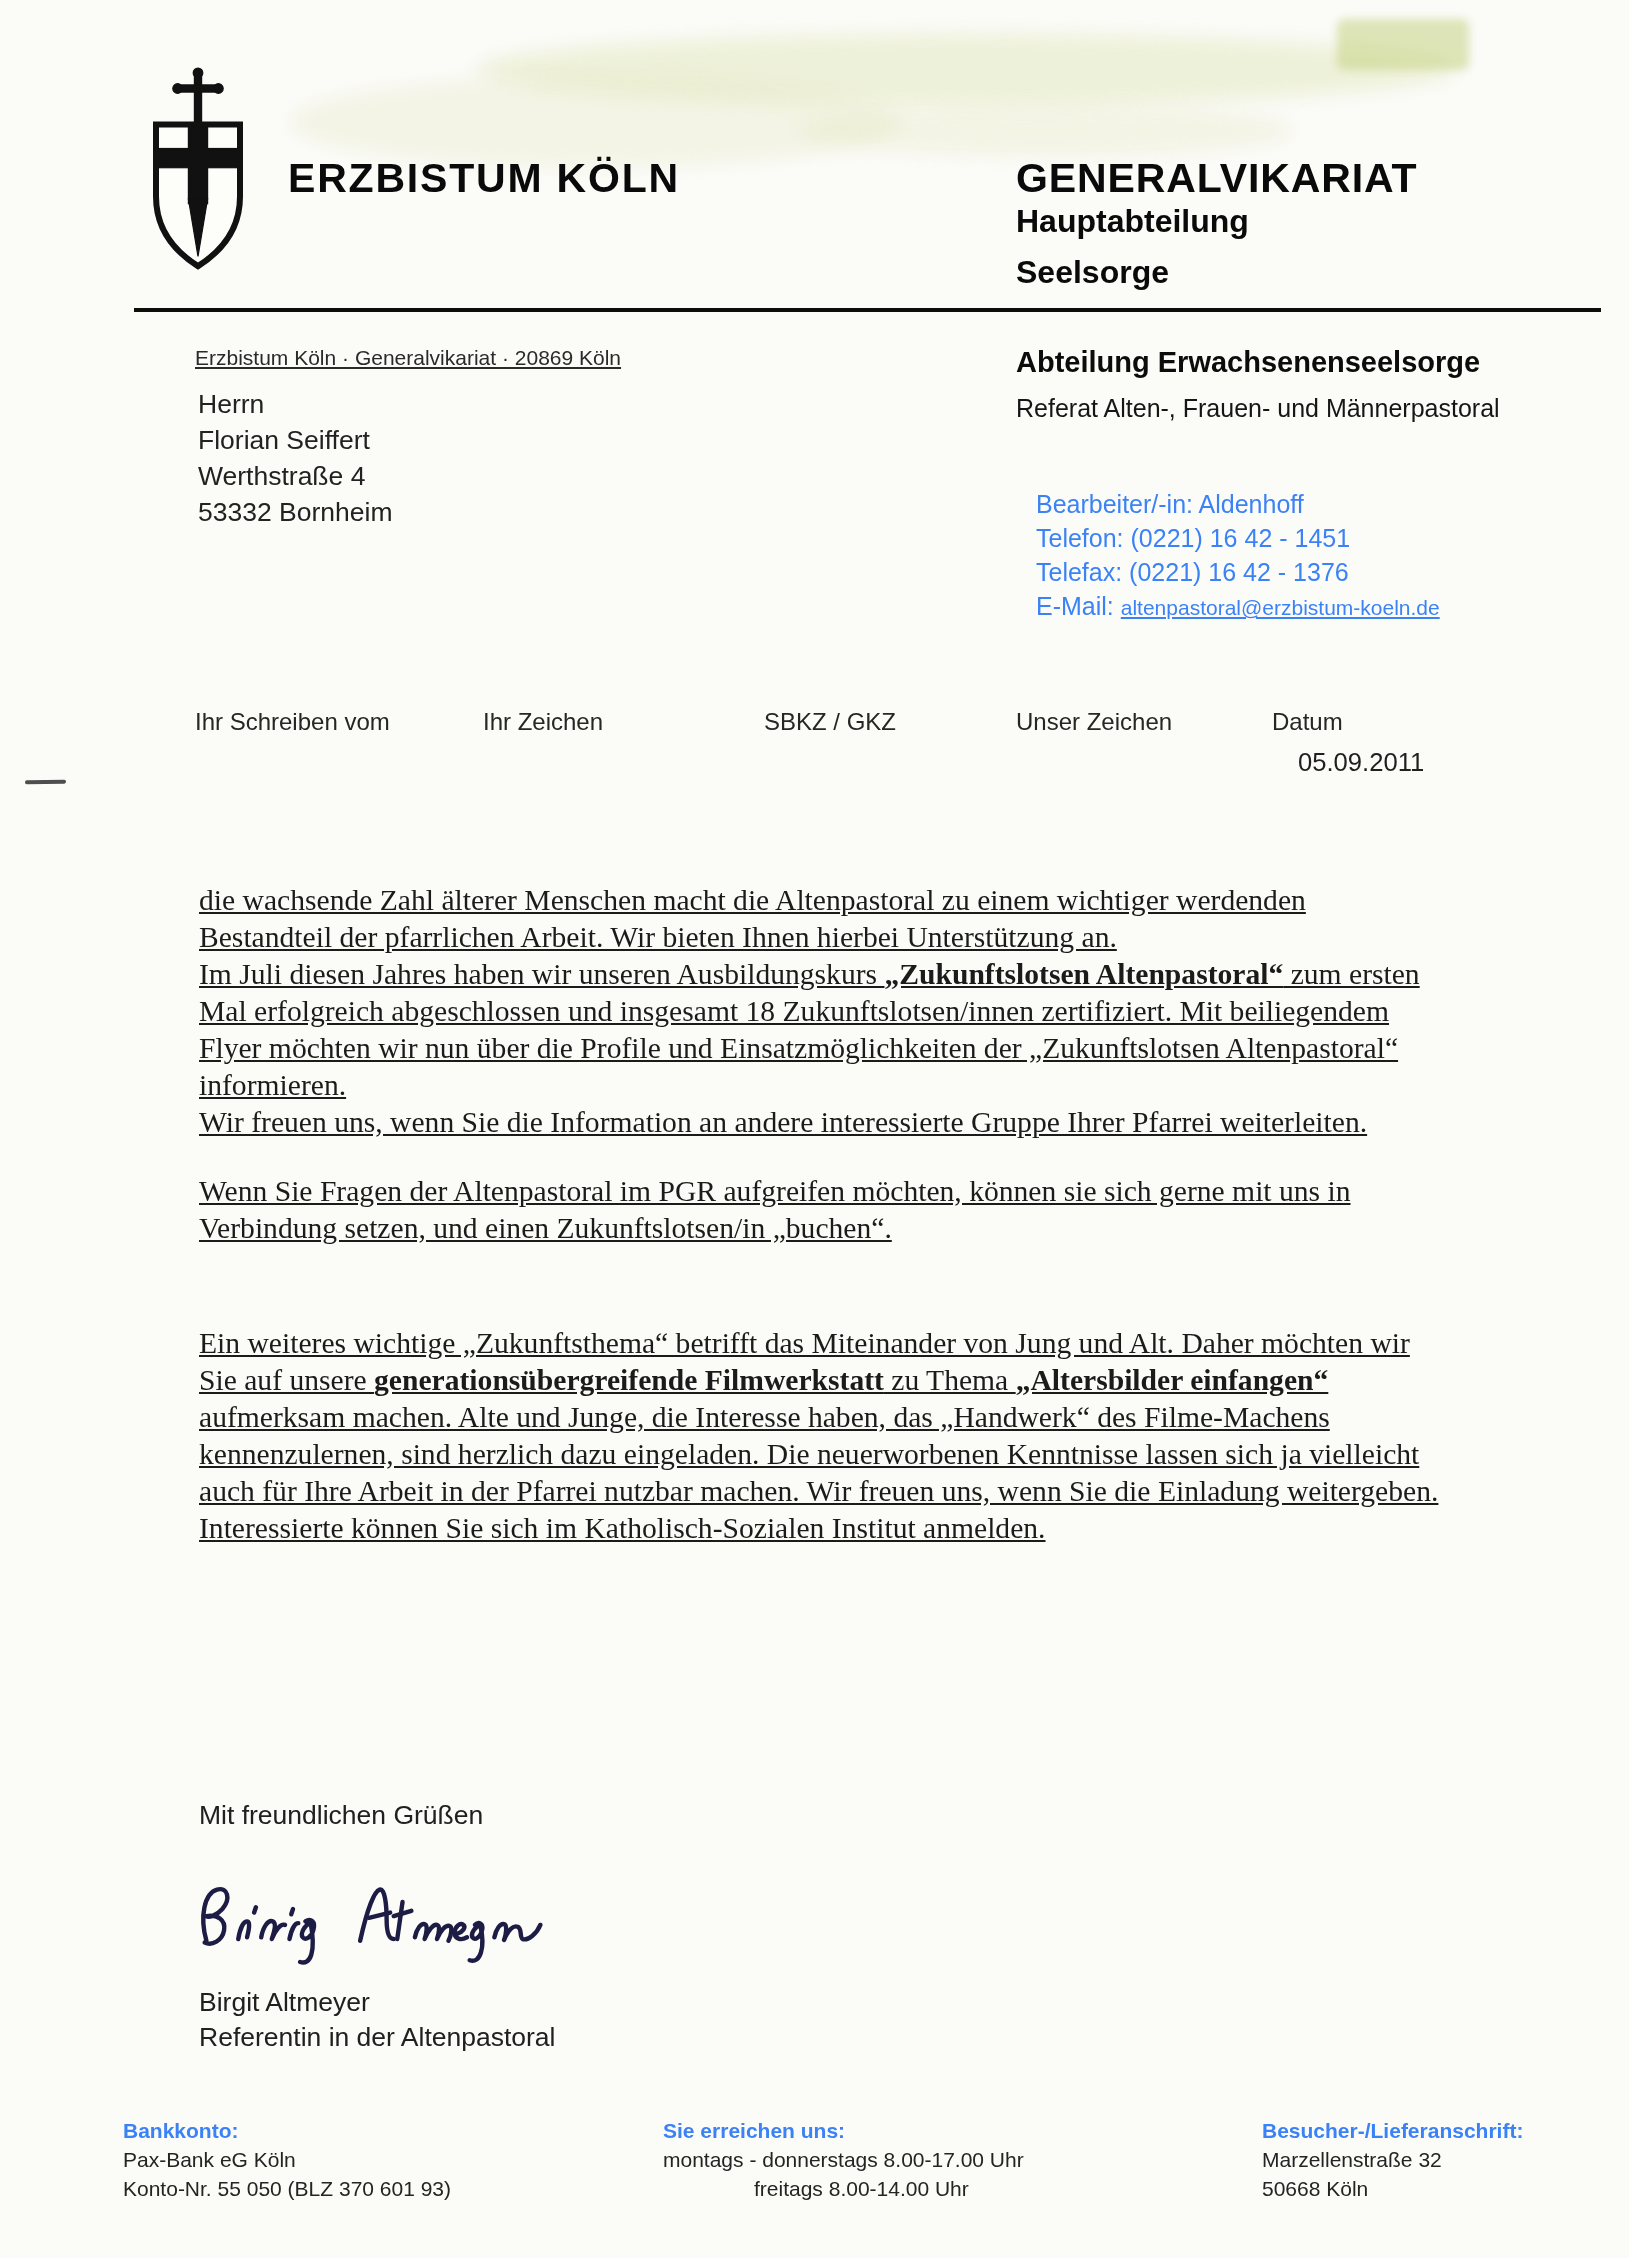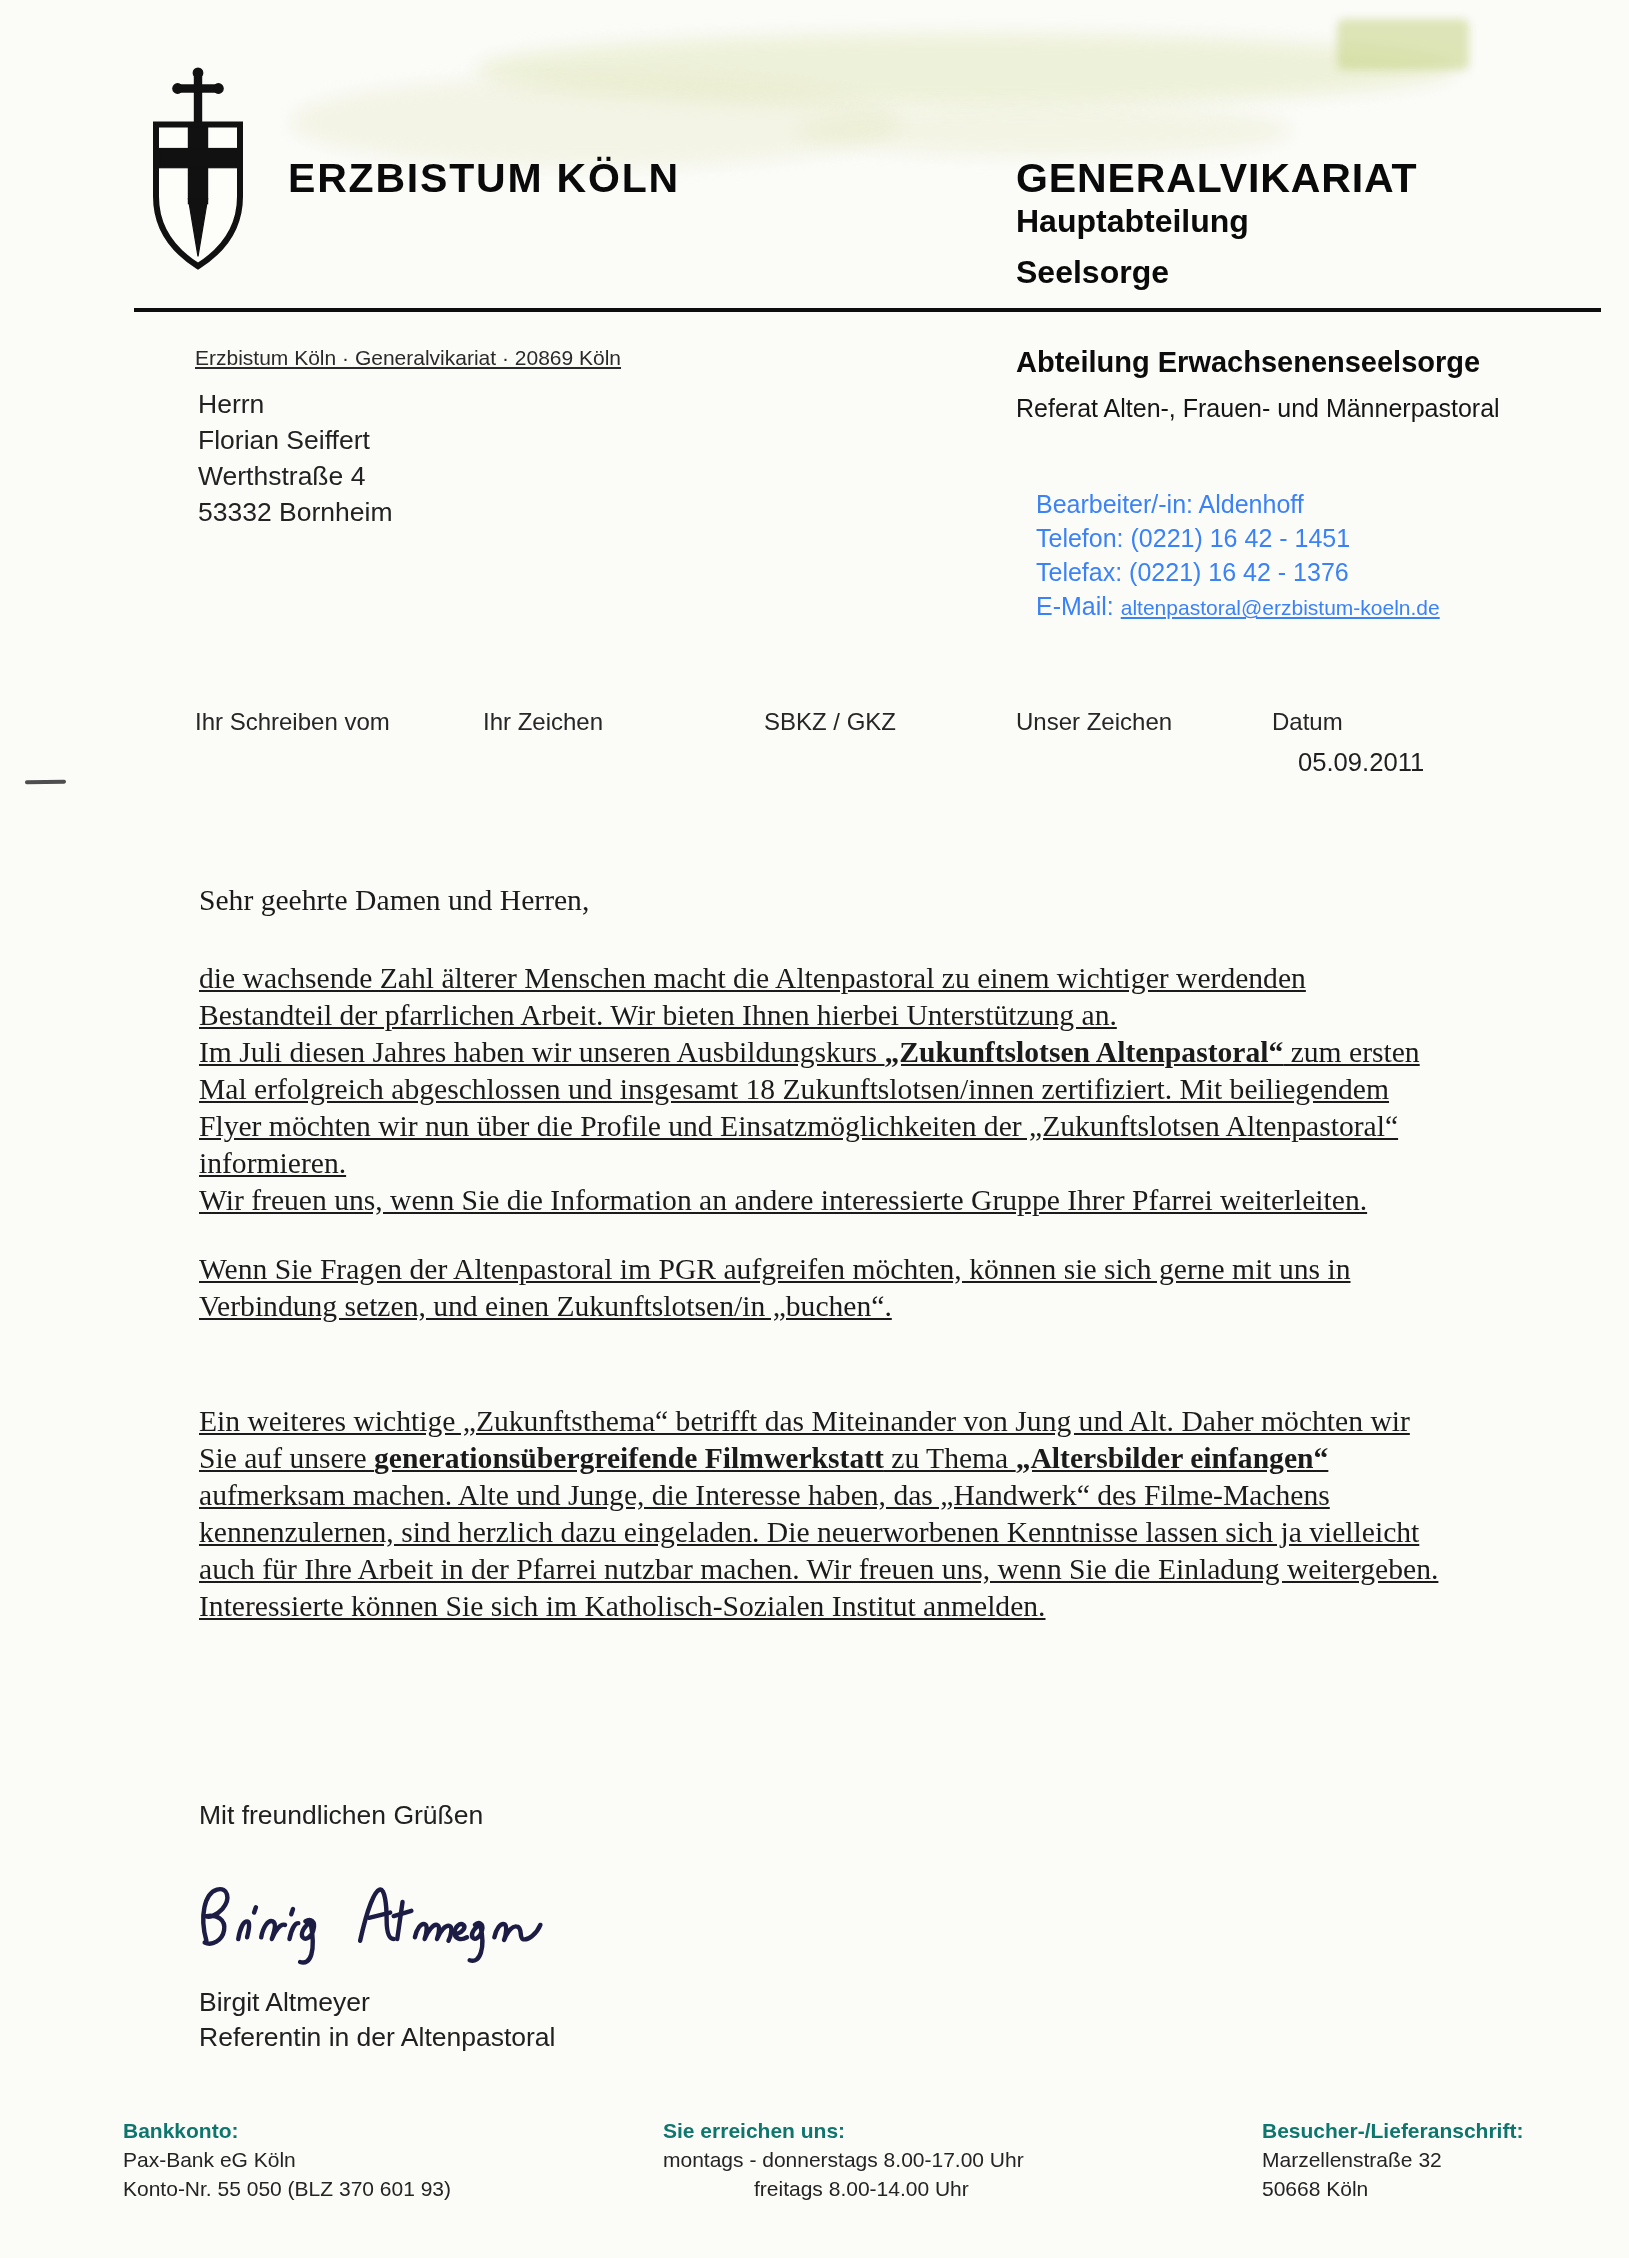--- a/index.html
+++ b/index.html
@@ -59,21 +59,21 @@
   .gap-small { margin-top:32px; }
   .gap-large { margin-top:78px; }
   .bold { font-weight:700; }
 
   .closing { left:199px; top:1800px; font-size:26.5px; color:#202020; }
   .signature { left:187px; top:1863px; }
   .sig-block { left:199px; top:1985px; font-size:26.5px; line-height:35px; color:#202020; }
 
   
   .footer-col { top:2116px; font-size:21px; line-height:29px; color:#242424; }
-  .footer-col .ft-title { font-weight:700; color:#0f766e; }
+  .footer-col .ft-title { font-weight:700; color:#3b82f6; }
   .fc-bank { left:123px; }
   .fc-hours { left:663px; }
   .fc-hours .indent { padding-left:91px; }
   .fc-visit { left:1262px; }
 </style>
 </head>
 <body>
 
 <div class="blob blob-a"></div>
 <div class="blob blob-b"></div>
@@ -124,21 +124,20 @@
 </div>
 
 <div class="abs ref-label" style="left:195px;">Ihr Schreiben vom</div>
 <div class="abs ref-label" style="left:483px;">Ihr Zeichen</div>
 <div class="abs ref-label" style="left:764px;">SBKZ / GKZ</div>
 <div class="abs ref-label" style="left:1016px;">Unser Zeichen</div>
 <div class="abs ref-label" style="left:1272px;">Datum</div>
 <div class="abs ref-date">05.09.2011</div>
 
 <div class="abs letter-body">
-  <div class="salutation">Sehr geehrte Damen und Herren,</div>
   <div>
       <div class="para gap-first"><span>die wachsende Zahl älterer Menschen macht die Altenpastoral zu einem wichtiger werdenden Bestandteil der pfarrlichen Arbeit. Wir bieten Ihnen hierbei Unterstützung an.</span></div>
       <div class="para gap-none"><span>Im Juli diesen Jahres haben wir unseren Ausbildungskurs </span><span class="bold">„Zukunftslotsen Altenpastoral“</span><span> zum ersten Mal erfolgreich abgeschlossen und insgesamt 18 Zukunftslotsen/innen zertifiziert. Mit beiliegendem Flyer möchten wir nun über die Profile und Einsatzmöglichkeiten der „Zukunftslotsen Altenpastoral“ informieren.</span></div>
       <div class="para gap-none"><span>Wir freuen uns, wenn Sie die Information an andere interessierte Gruppe Ihrer Pfarrei weiterleiten.</span></div>
       <div class="para gap-small"><span>Wenn Sie Fragen der Altenpastoral im PGR aufgreifen möchten, können sie sich gerne mit uns in Verbindung setzen, und einen Zukunftslotsen/in „buchen“.</span></div>
       <div class="para gap-large"><span>Ein weiteres wichtige „Zukunftsthema“ betrifft das Miteinander von Jung und Alt. Daher möchten wir Sie auf unsere </span><span class="bold">generationsübergreifende Filmwerkstatt</span><span> zu Thema </span><span class="bold">„Altersbilder einfangen“</span><span> aufmerksam machen. Alte und Junge, die Interesse haben, das „Handwerk“ des Filme-Machens kennenzulernen, sind herzlich dazu eingeladen. Die neuerworbenen Kenntnisse lassen sich ja vielleicht auch für Ihre Arbeit in der Pfarrei nutzbar machen. Wir freuen uns, wenn Sie die Einladung weitergeben.</span></div>
       <div class="para gap-none"><span>Interessierte können Sie sich im Katholisch-Sozialen Institut anmelden.</span></div>
     </div>
 </div>
 

